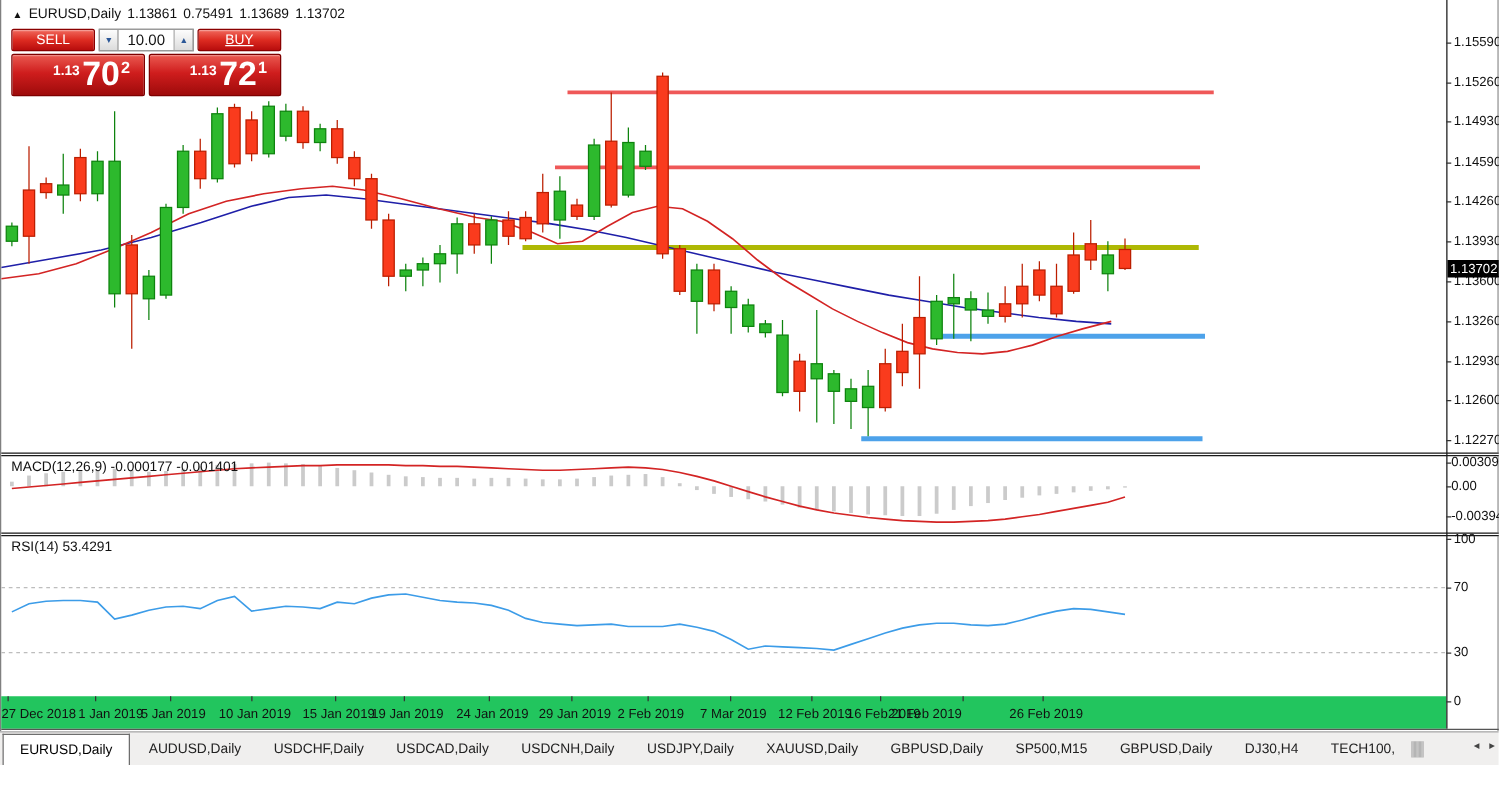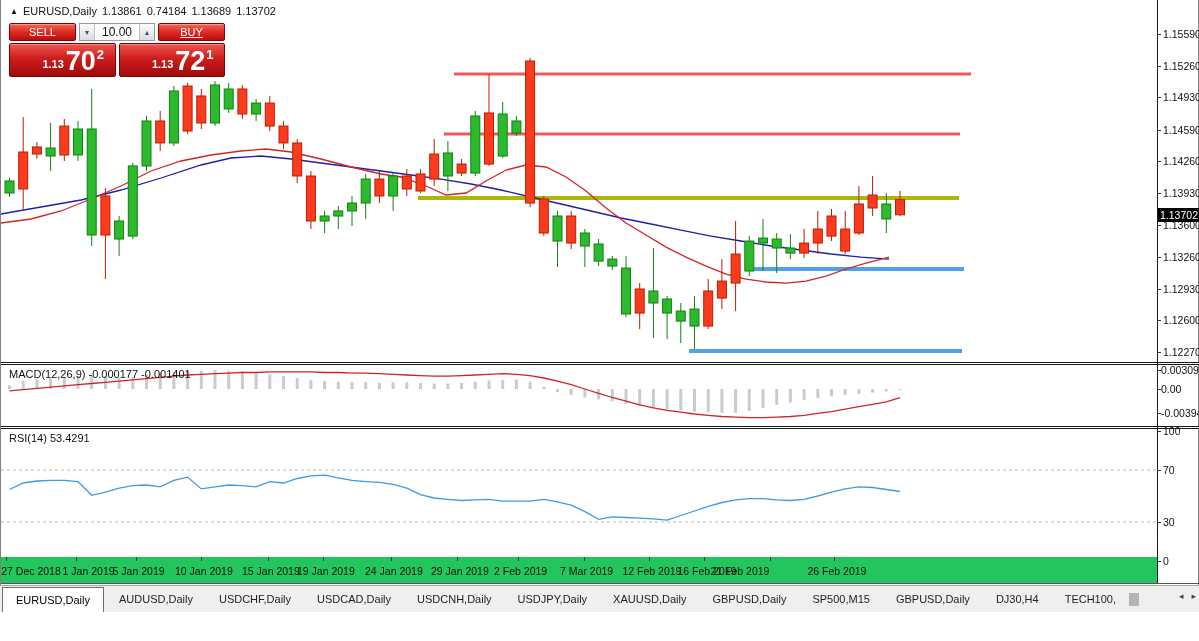--- a/index.html
+++ b/index.html
@@ -43,21 +43,21 @@
             background:linear-gradient(#f0685c 0%,#dd2b21 50%,#b80d0d 100%); box-shadow:inset 0 1px rgba(255,255,255,.35);
             display:flex; align-items:center; justify-content:center; cursor:pointer; }
   .sell-btn { width:68px; } .buy-btn { width:68px; margin-left:3px;text-decoration:underline; }
   .spin { display:flex; height:18px; margin-left:3px; border:1px solid #9a9a9a; background:#737373; }
   .spin button { width:15px; background:linear-gradient(#fdfdfd,#dcdcdc); border:none; border-right:1px solid #c0c0c0; font-size:7px; color:#2b5797; cursor:pointer; }
   .spin button.up { border-right:none; border-left:1px solid #c0c0c0; }
   .spin input { width:44px; border:none; outline:none; font-size:12px; text-align:center; color:#111; font-family:"Liberation Sans",sans-serif; }
   .tw-row2 { display:flex; gap:3px; height:34px; }
   .price-panel { flex:1; color:#fff; border:1px solid #7e0000; border-radius:2px;
                  background:linear-gradient(#ea5950 0%,#cf1d1d 45%,#9e0b0b 100%); box-shadow:inset 0 1px rgba(255,255,255,.3);
-                 display:flex; align-items:flex-end; justify-content:center; padding-bottom:2px; cursor:pointer;padding-left:22px; }
+                 display:flex; align-items:center; justify-content:center; padding-bottom:2px; cursor:pointer;padding-left:22px; }
   .price-panel .small { font-size:11px; font-weight:bold; margin:0 2px 4px 0; }
   .price-panel .big { font-size:27px; font-weight:bold; line-height:26px; }
   .price-panel sup { font-size:13px; font-weight:bold; margin:0 0 12px 1px; }
 
   
   .tabbar { height:27px; flex:0 0 27px; background:#f0efee; border-top:1px solid #a7a7a7; display:flex; align-items:stretch; position:relative; overflow:hidden; }
   .tab { font-size:11px; color:#222; display:flex; align-items:center; padding:0 13px; cursor:pointer; white-space:nowrap; }
   .tab.active { background:#fff; border:1px solid #6e6e6e; border-bottom:none; margin:1px 2px 0 2px; color:#000; }
   .tab-sep { width:1px; height:13px; background:#b5b5b5; align-self:center; }
   .tab-scroll { position:absolute; right:3px; top:5px; display:flex; gap:8px; background:#f0efee; padding-left:6px; }
@@ -212,21 +212,21 @@
           <rect x="880.8" y="202.98364999999984" width="9" height="14.99507000000068" fill="#2db92d" stroke="#0e830e" stroke-width="1"></rect>
           <line x1="899" x2="899" y1="189.89877999999896" y2="215.01791000000023" stroke="#bb1e00" stroke-width="1"></line>
           <rect x="894.5" y="198.59019000000075" width="9" height="15.186089999999837" fill="#fa3b1d" stroke="#bb1e00" stroke-width="1"></rect>
         </g>
       </svg>
 
     <div class="chart-header">
       <span class="tri">▲</span>
       <span>EURUSD,Daily</span>
       <span>1.13861</span>
-      <span>0.74184</span>
+      <span>0.75491</span>
       <span>1.13689</span>
       <span>1.13702</span>
     </div>
 
     <div class="trade-widget">
       <div class="tw-row1">
         <button class="tw-btn sell-btn">SELL</button>
         <div class="spin">
           <button>▼</button>
           <input value="10.00" style="">

